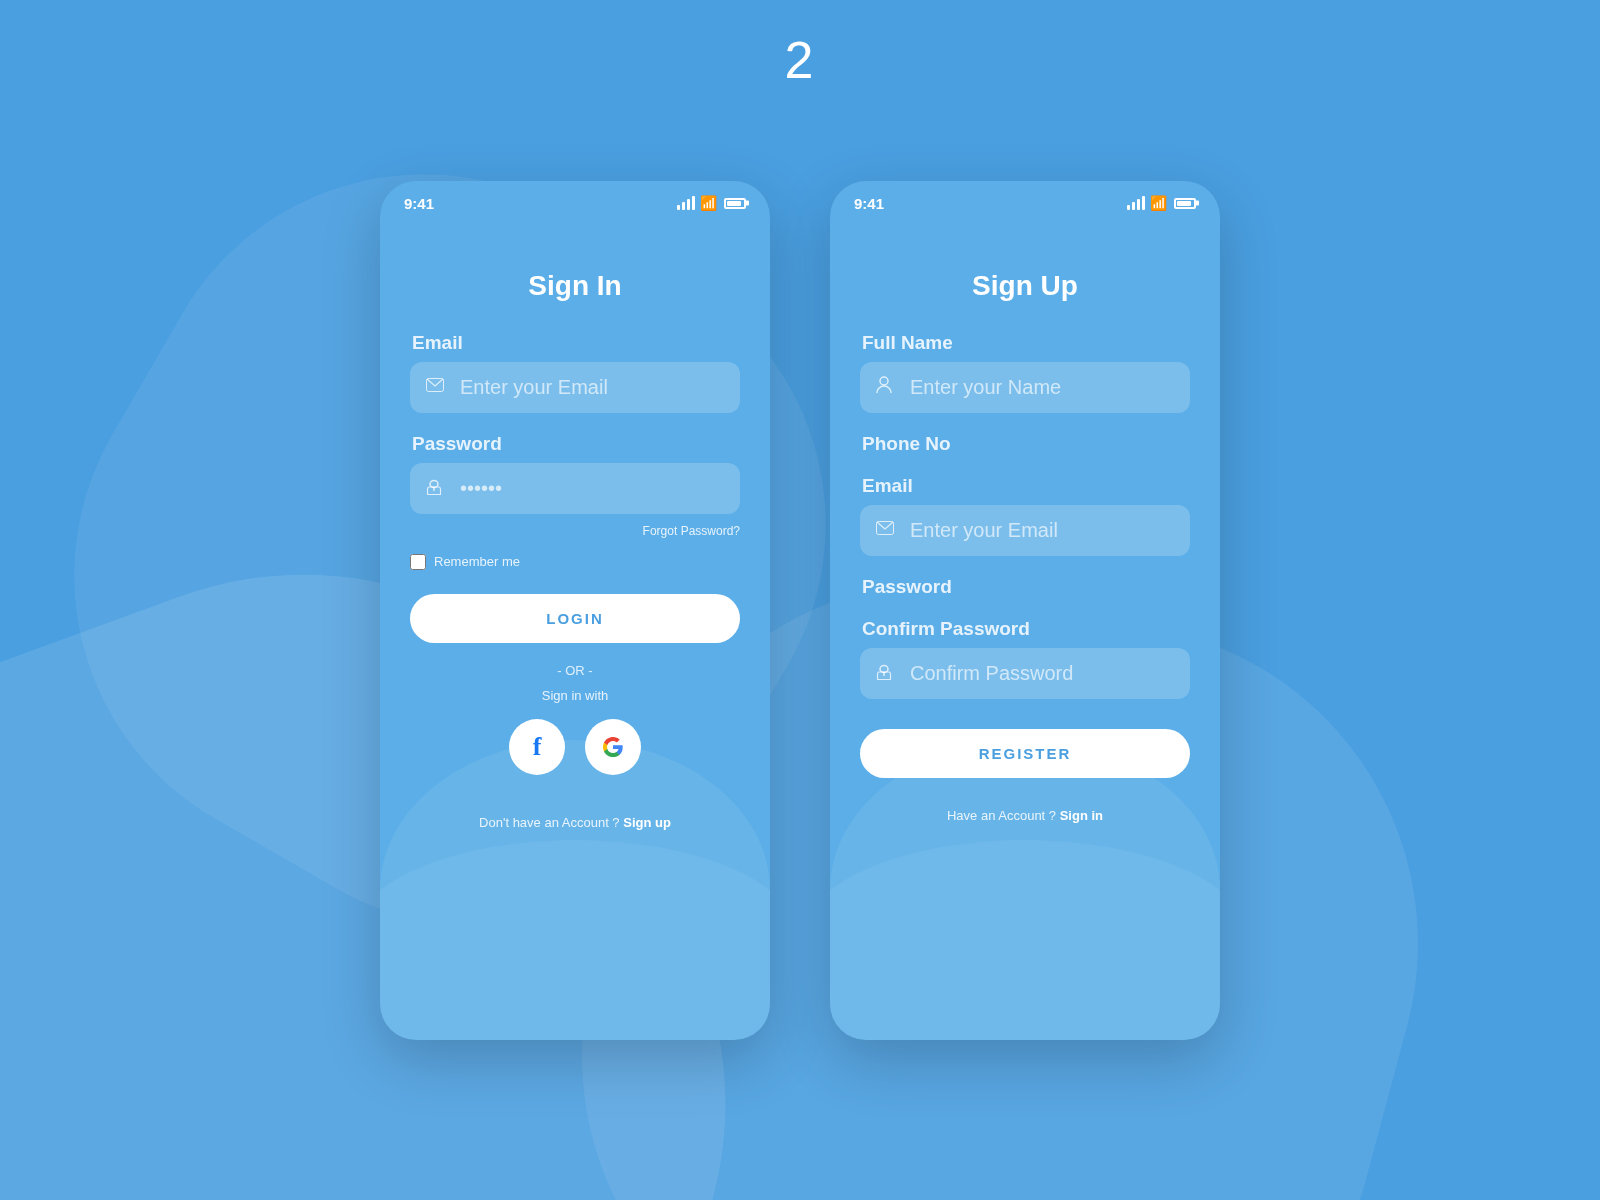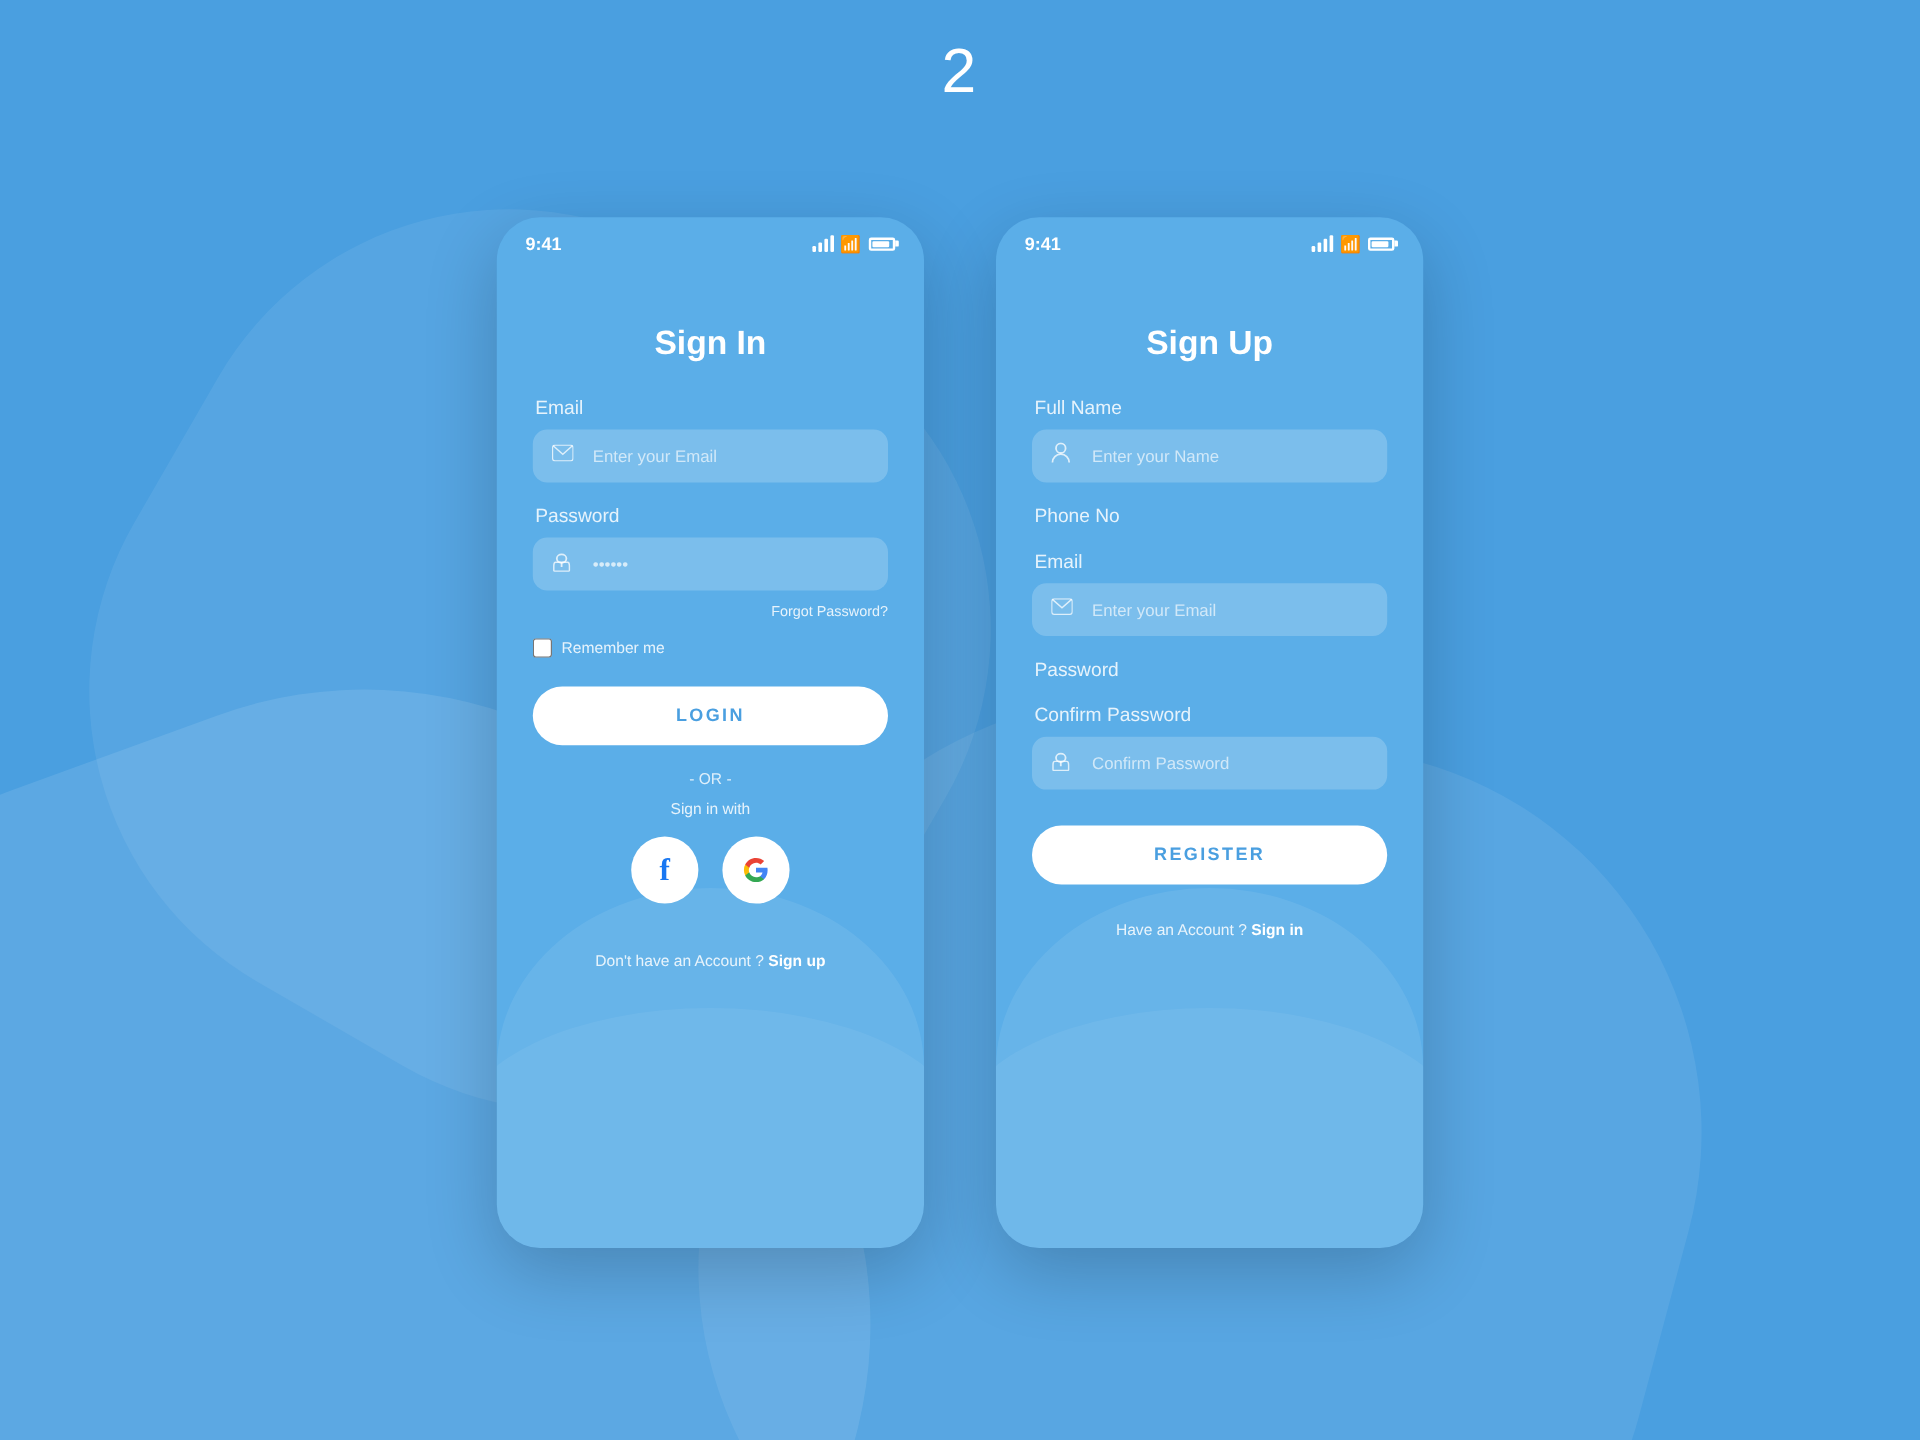--- a/index.html
+++ b/index.html
@@ -56,21 +56,21 @@
       display: flex;
       gap: 60px;
       align-items: center;
       position: relative;
       z-index: 1;
       margin-top: 20px;
     }
 
     
     .phone-frame {
-      width: 356px;
+      width: 390px;
       background: #5baee8;
       border-radius: 36px;
       overflow: hidden;
       box-shadow: 0 20px 60px rgba(0,0,0,0.2);
       position: relative;
     }
 
     
     .status-bar {
       display: flex;
@@ -121,40 +121,40 @@
     .screen-title {
       color: white;
       font-size: 28px;
       font-weight: 600;
       text-align: center;
       margin: 30px 0 30px;
     }
 
     .field-label {
       color: rgba(255,255,255,0.85);
-      font-size: 16px;
-      font-weight: 400;
+      font-size: 19px;
+      font-weight: 700;
       margin-bottom: 8px;
       margin-left: 2px;
     }
 
     .input-group {
       margin-bottom: 20px;
       position: relative;
       z-index: 1;
     }
 
     .input-field {
       width: 100%;
       background: rgba(255,255,255,0.2);
       border: none;
       border-radius: 12px;
       padding: 14px 16px 14px 50px;
       color: rgba(255,255,255,0.7);
-      font-size: 14px;
+      font-size: 20px;
       outline: none;
     }
 
     .input-field::placeholder {
       color: rgba(255,255,255,0.65);
     }
 
     .input-icon {
       position: absolute;
       left: 16px;

